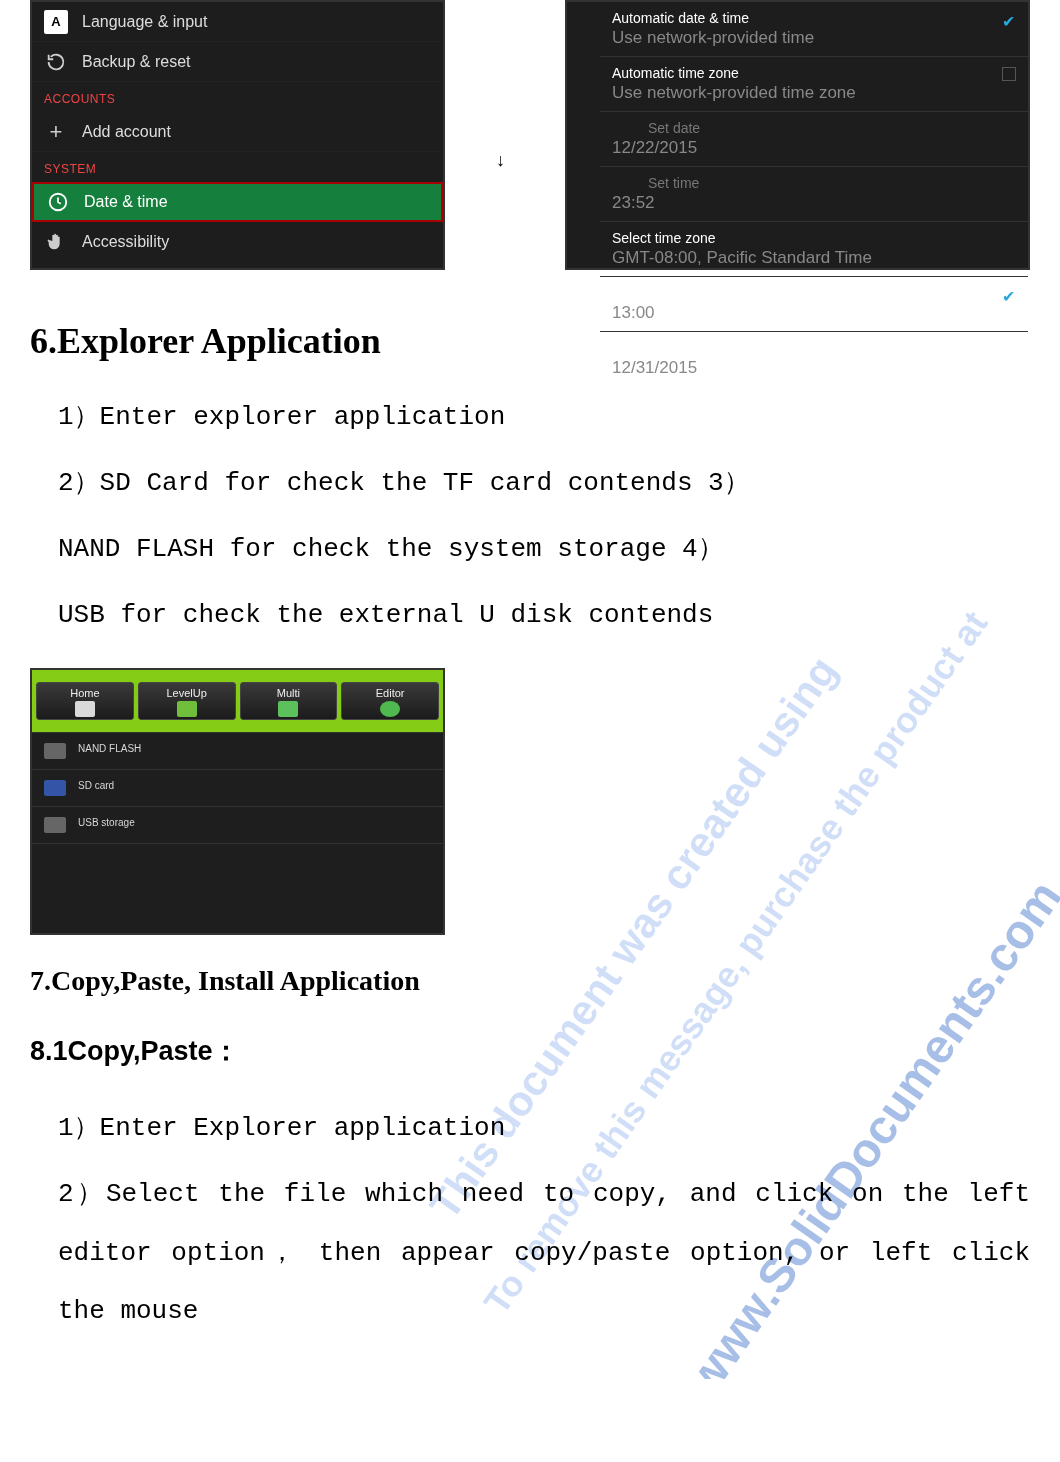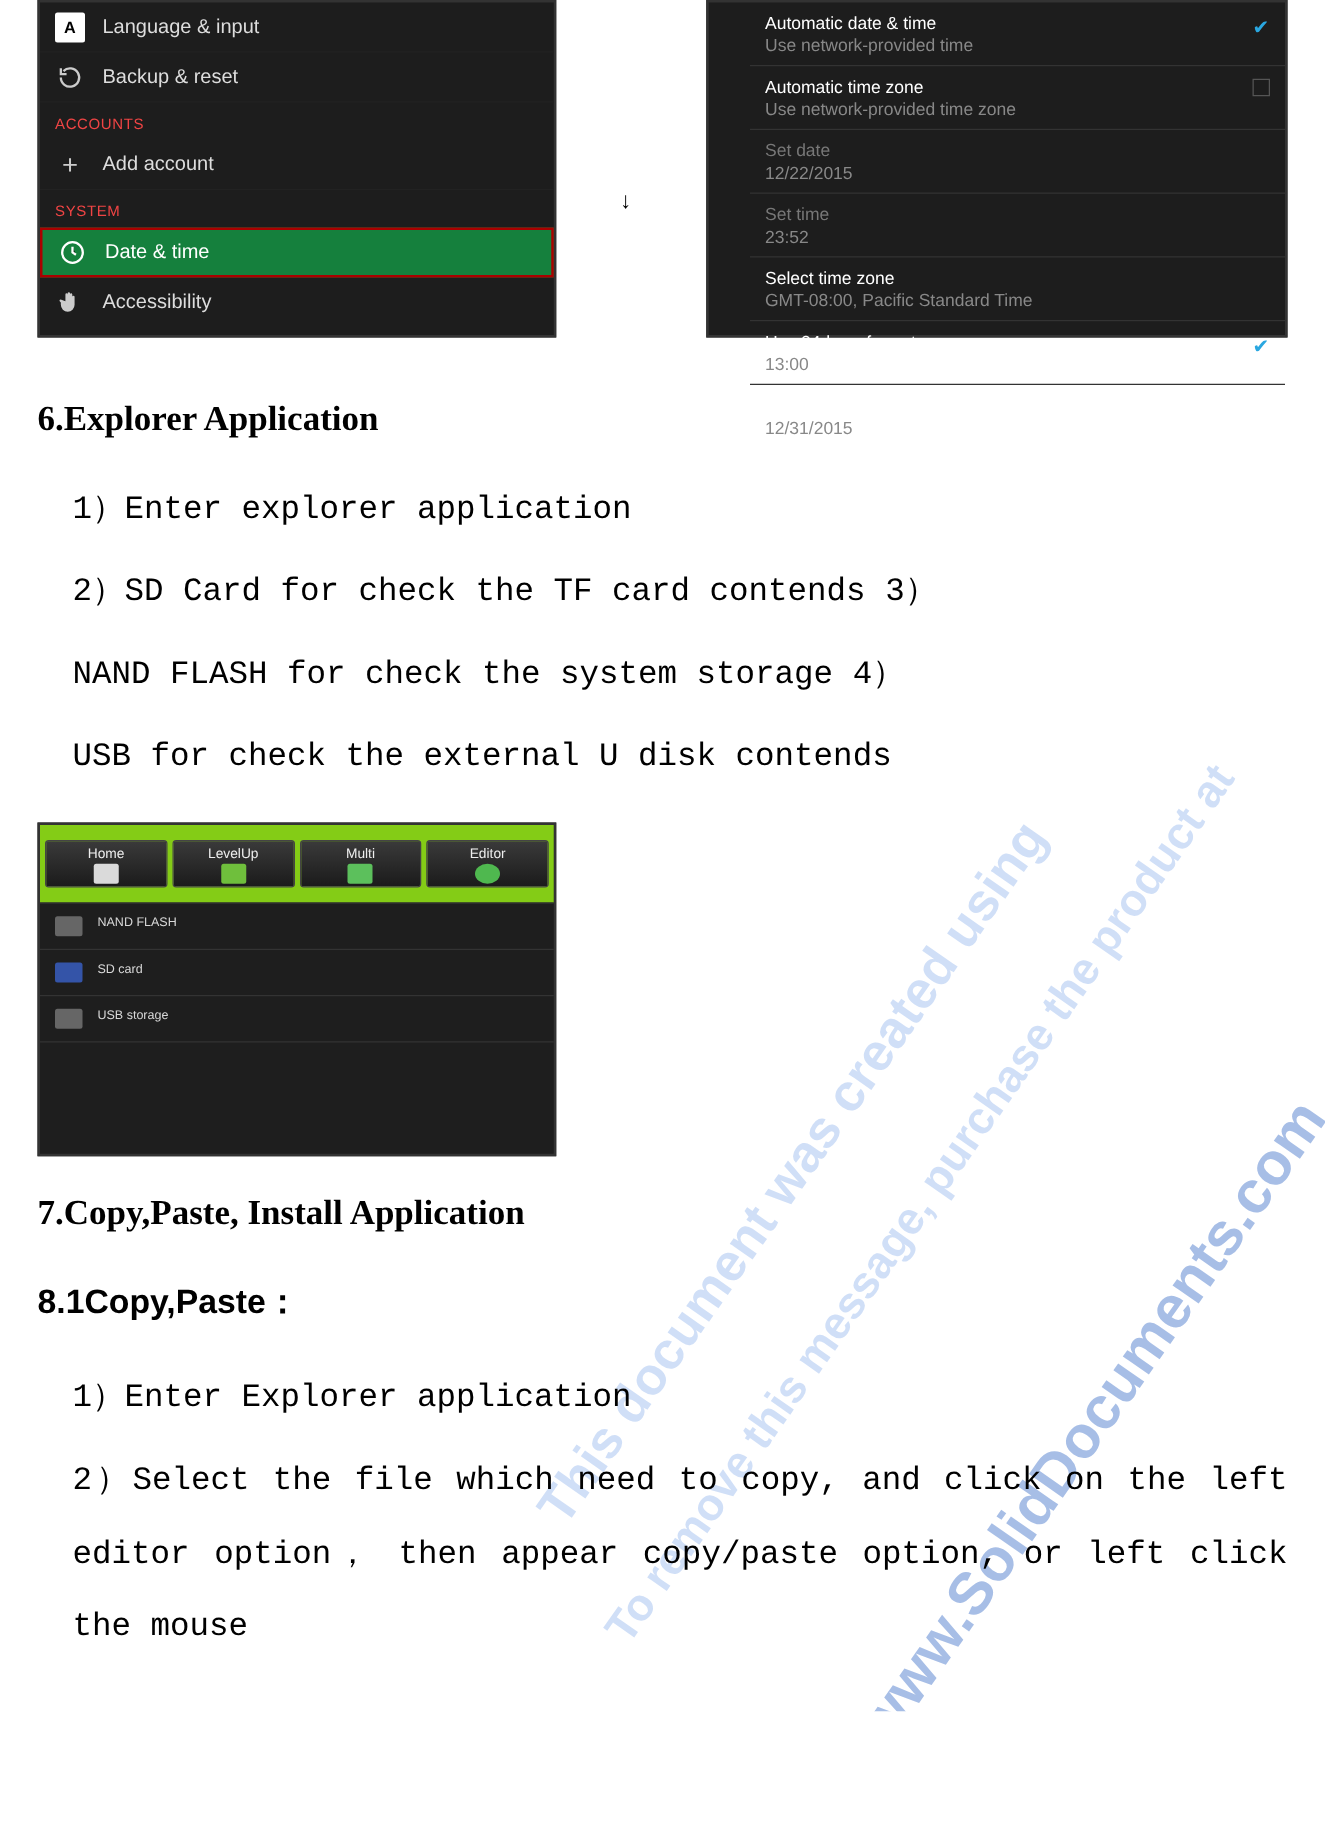--- a/index.html
+++ b/index.html
@@ -40,29 +40,29 @@
   .shot-left { width:415px; height:270px; border:2px solid #333; }
   .shot-right { width:465px; height:270px; border:2px solid #333; margin-left:auto;padding-left:33px; }
 
   .s-item { display:flex; align-items:center; height:40px; padding:0 12px; border-bottom:1px solid #222; position:relative; }
   .s-item.sel { background:#15803d; border:2px solid #a00; }
   .s-icon { display:inline-flex; width:24px; height:24px; margin-right:14px; align-items:center; justify-content:center; }
   .s-header { font-size:12px; color:#ef4444; padding:10px 12px 6px; letter-spacing:.5px; }
 
   .r-item { padding:8px 12px; border-bottom:1px solid #333; position:relative; }
   .r-title { color:#fff; font-size:14px; }
-  .r-sub { color:#888; font-size:14px; margin-top:2px; }
-  .r-item.dim .r-title { color:#777; }
+  .r-sub { color:#888; font-size:17px; margin-top:2px; }
+  .r-item.dim .r-title { color:#777;margin-left:36px; }
   .chk { position:absolute; right:12px; top:10px; width:14px; height:14px; }
   .chk.on { color:#2aa7e0; }
   .chk.off { border:1px solid #555; }
 
   .after-shot-gap { height:50px; }
 
-  .doc-h { font-family: Georgia, "Times New Roman", serif; font-size:28px; font-weight:700; margin:0 0 28px 0; position:relative; z-index:2; }
+  .doc-h { font-family: Georgia, "Times New Roman", serif; font-size:36px; font-weight:700; margin:0 0 28px 0; position:relative; z-index:2; }
   .doc-list { padding-left:28px; font-family: "Courier New", monospace; font-size:26px; line-height:2.15; position:relative; z-index:2; margin-bottom:24px; }
   .doc-list p { margin:0 0 10px 0; }
 
   
   .explorer { width:415px; background:#1e1e1e; color:#d8d8d8; margin:20px 0 30px 0; position:relative; z-index:2; border:2px solid #333; }
   .exp-head { display:flex; align-items:center; padding:10px 12px; font-size:18px; }
   .exp-tabs { display:flex; background:#84cc16; padding:12px 4px; gap:4px; }
   .exp-tab { flex:1; text-align:center; background:linear-gradient(#3a3a3a,#1b1b1b); border:1px solid #444; border-radius:3px; padding:4px 0 2px; font-size:11px; color:#eee; }
   .exp-tab-ic { width:20px; height:16px; margin:2px auto 0; border-radius:2px; }
   .exp-row { display:flex; align-items:flex-start; padding:10px 12px; border-top:1px solid #333; font-size:10px; }

